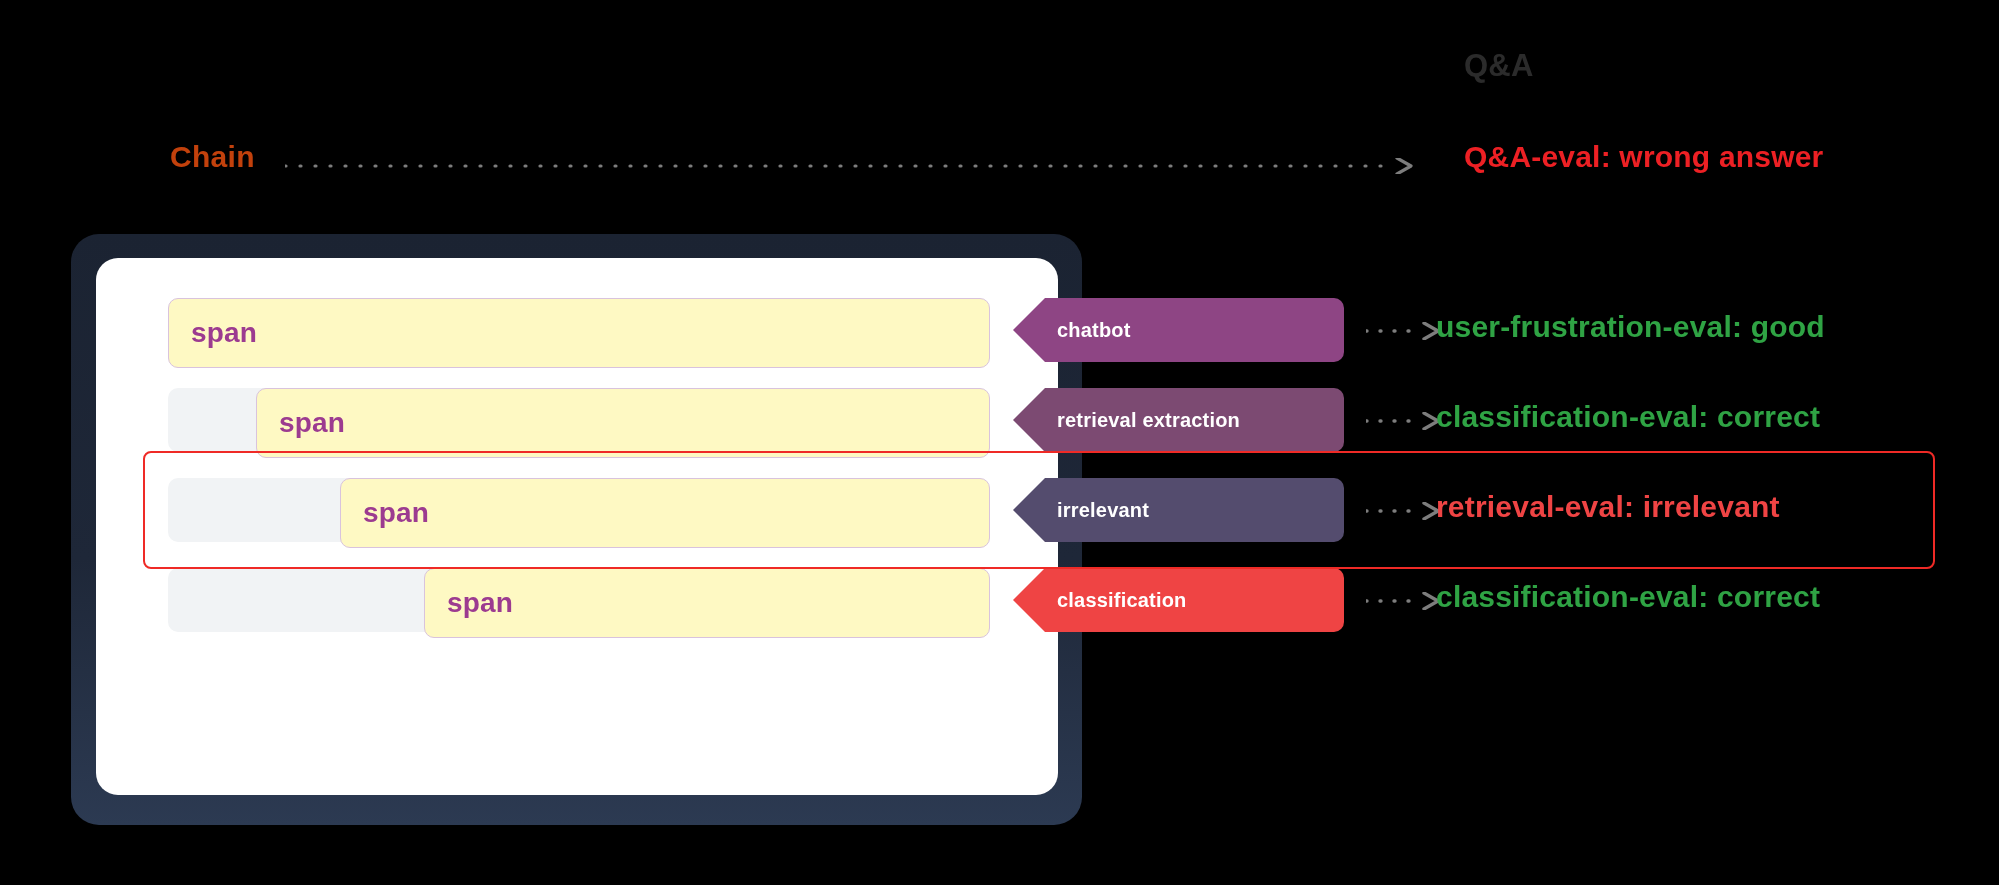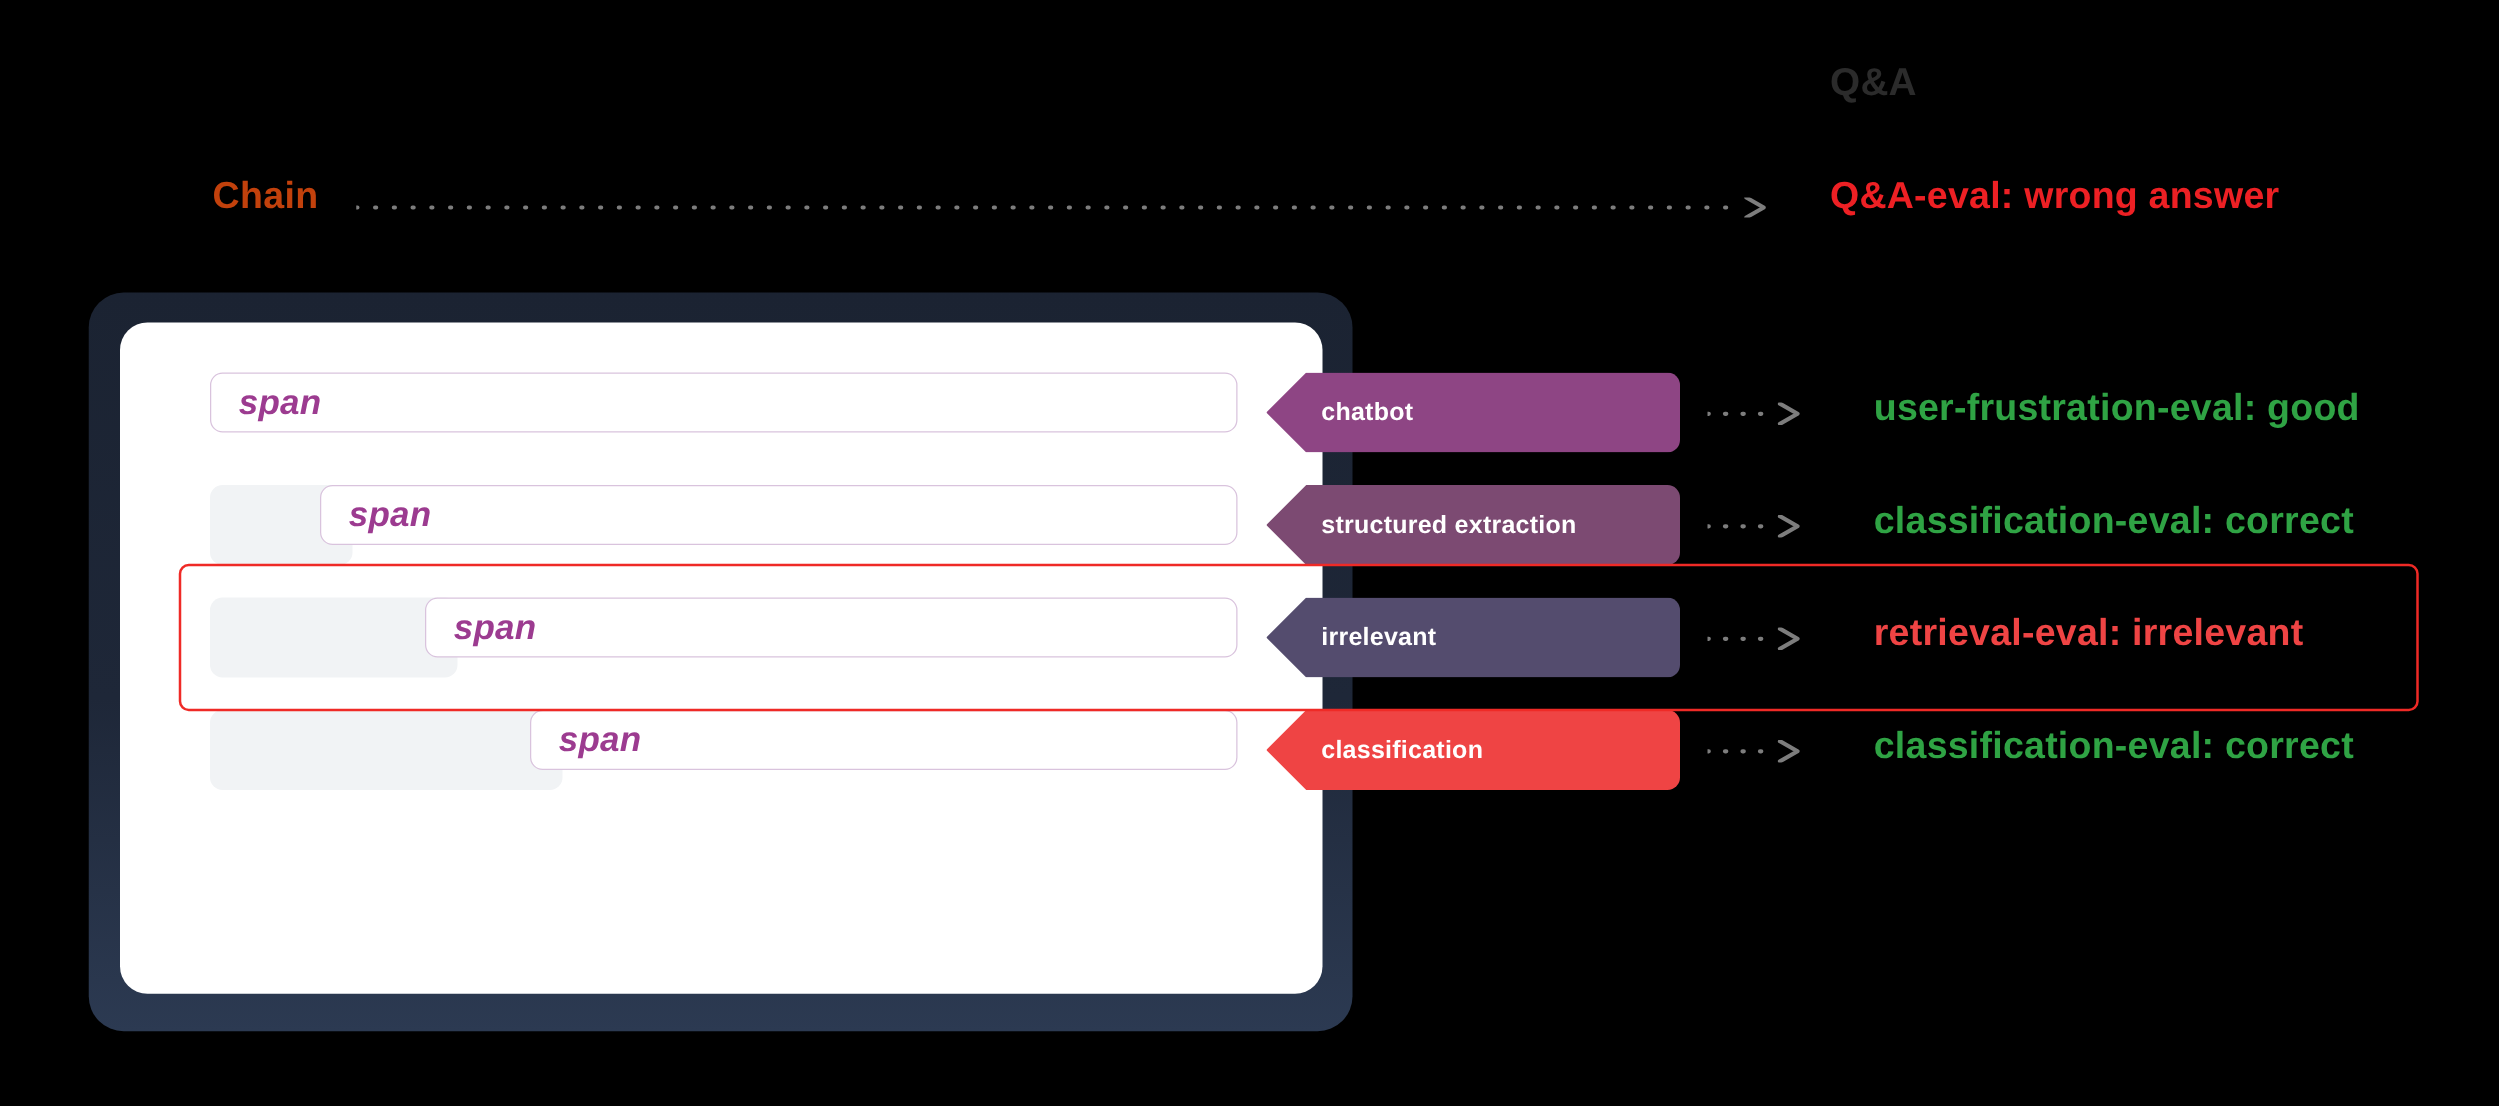--- a/index.html
+++ b/index.html
@@ -70,27 +70,26 @@
   .indent {
     position: absolute;
     top: 0; left: 0;
     height: 64px;
     background: #f1f3f5;
     border-radius: 10px;
   }
   .spanbox {
     position: absolute;
     top: 0;
-    height: 48px;
-    background: #ffffff;
+    height: 70px;
+    background: #fef9c3;
     border: 1.6px solid #d9c3dd;
     border-radius: 10px;
     display: flex;
     align-items: center;
-    font-style: italic;
   }
   .spanbox .lbl {
     margin-left: 22px;
     font-size: 28px;
     font-weight: 700;
     color: #9c3b90;
     letter-spacing: .2px;
   }
 
   
@@ -115,21 +114,21 @@
   
   .connector {
     position: absolute;
     top: 24px;
     left: 1366px;
     width: 76px; height: 18px;
   }
   .eval {
     position: absolute;
     top: 12px;
-    left: 1499px;
+    left: 1436px;
     font-size: 30px;
     font-weight: 700;
     letter-spacing: .2px;
     white-space: nowrap;
   }
 
   
   .highlight {
     position: absolute;
     left: 143px;
@@ -172,21 +171,21 @@
           <polyline points="58,1 72,9 58,17" fill="none" stroke="#7d7d7d" stroke-width="3.4" stroke-linecap="round" stroke-linejoin="round"></polyline>
         </svg>
         <div class="eval" style="color: rgb(47, 163, 68);">user-frustration-eval: good</div>
       </div>
       <div class="row" style="top: 388px;">
         <div class="indent" style="left: 168px; width: 114px; background: rgb(241, 243, 245);"></div>
         <div class="spanbox" style="left: 256px; width: 734px; border-color: rgb(217, 195, 221);">
           <span class="lbl" style="color: rgb(156, 59, 144);">span</span>
         </div>
         <div class="tag" style="background: rgb(124, 74, 114);">
-          <span class="tlbl">structured extraction</span>
+          <span class="tlbl">retrieval extraction</span>
         </div>
         <svg class="connector" viewBox="0 0 76 18" preserveAspectRatio="none">
           <line x1="0" y1="9" x2="52" y2="9" stroke="#7d7d7d" stroke-width="3.4" stroke-linecap="round" stroke-dasharray="1 13"></line>
           <polyline points="58,1 72,9 58,17" fill="none" stroke="#7d7d7d" stroke-width="3.4" stroke-linecap="round" stroke-linejoin="round"></polyline>
         </svg>
         <div class="eval" style="color: rgb(47, 163, 68);">classification-eval: correct</div>
       </div>
       <div class="row" style="top: 478px;">
         <div class="indent" style="left: 168px; width: 198px; background: rgb(241, 243, 245);"></div>
         <div class="spanbox" style="left: 340px; width: 650px; border-color: rgb(217, 195, 221);">

